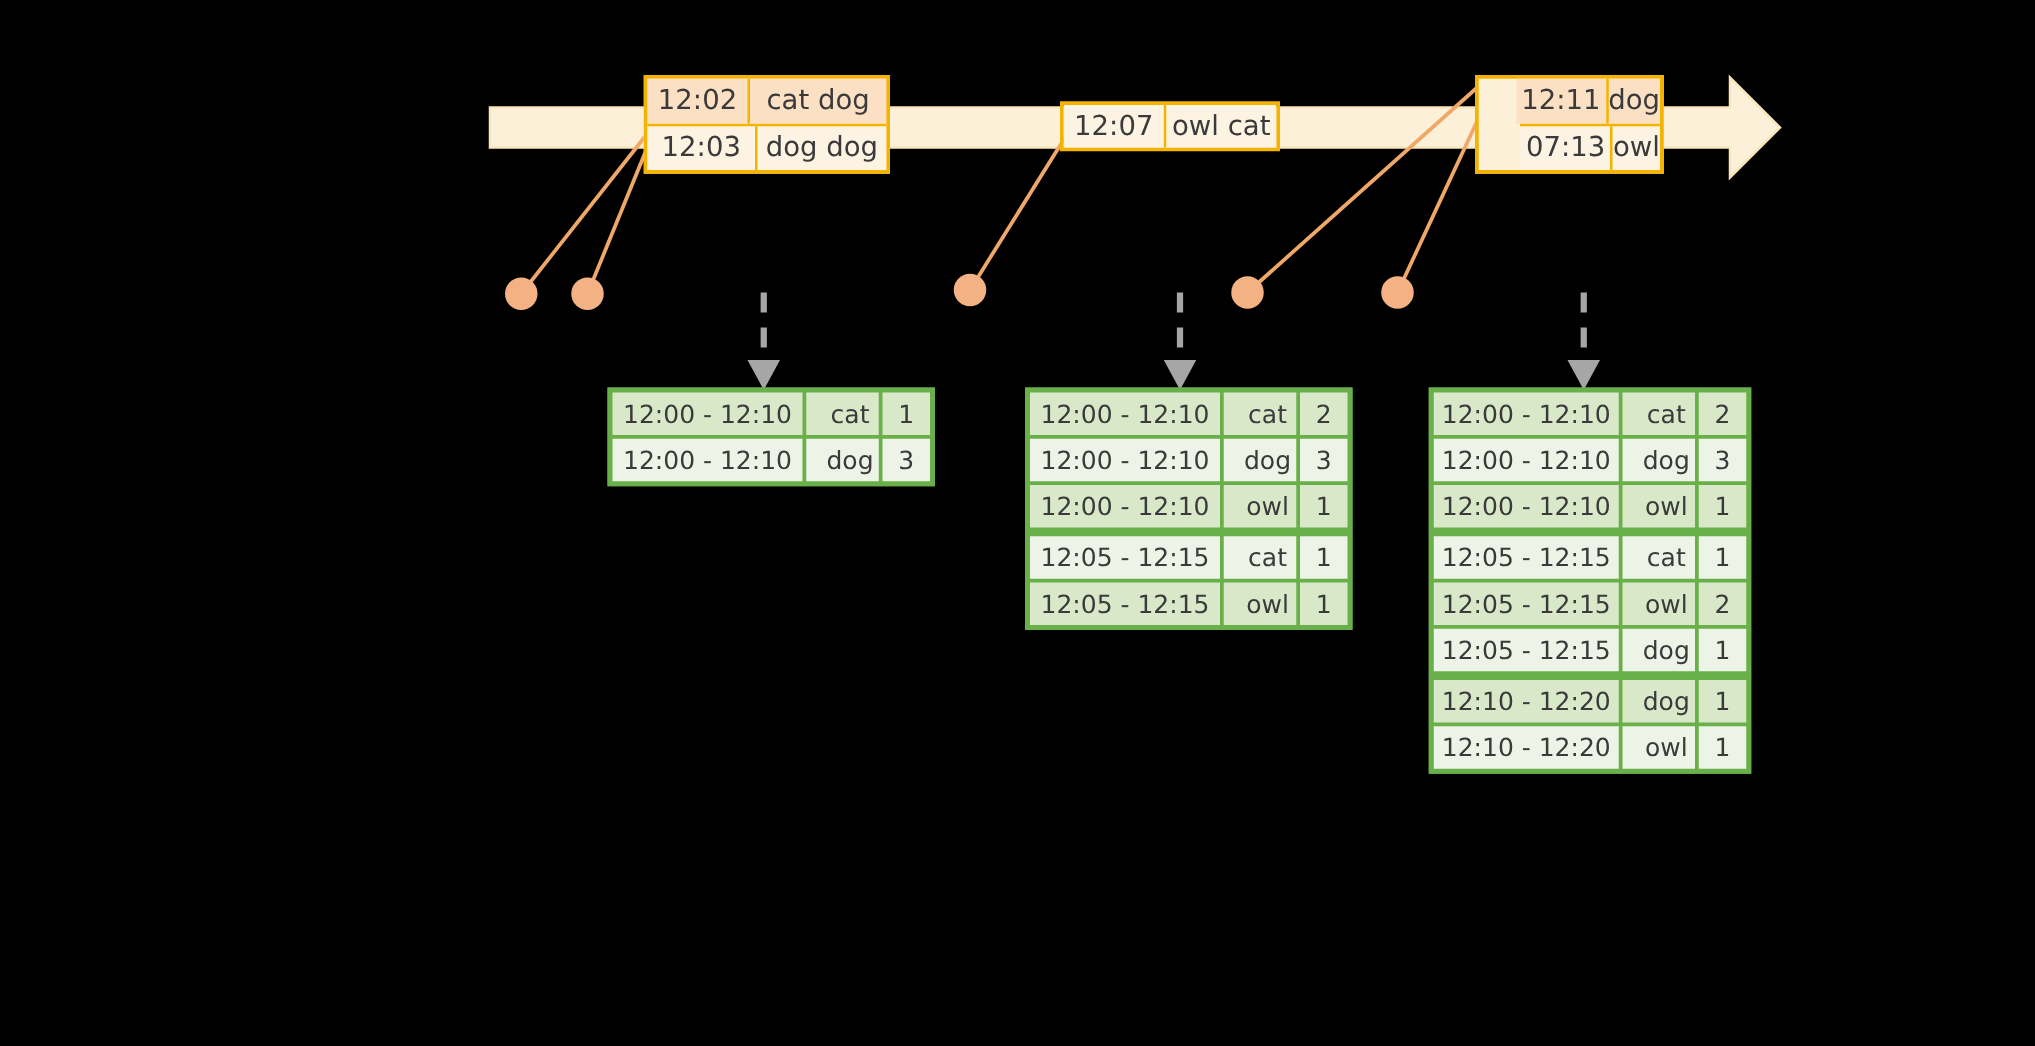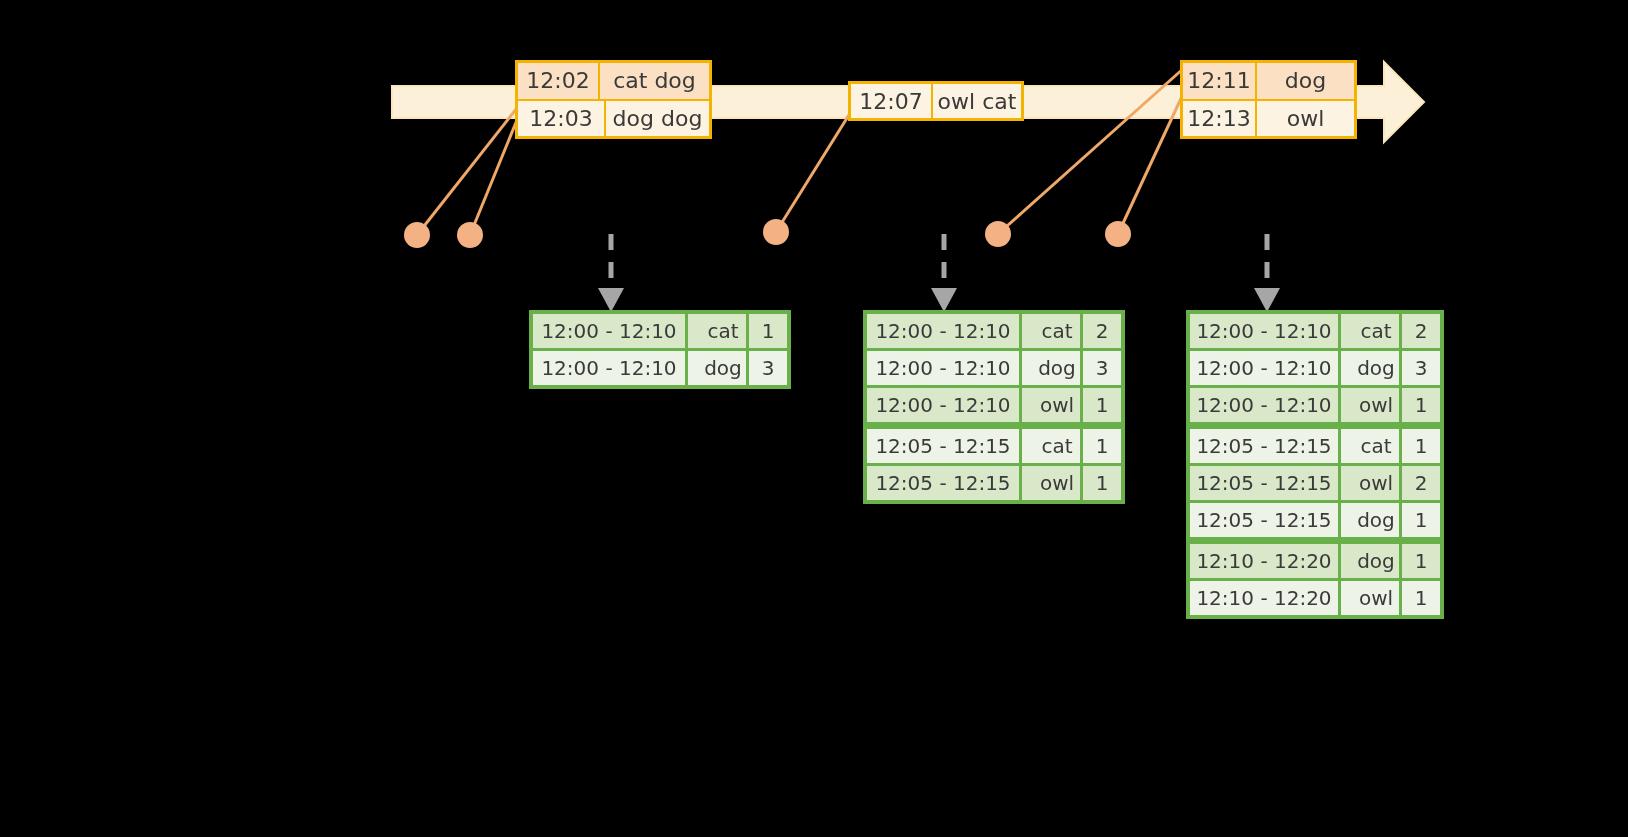--- a/index.html
+++ b/index.html
@@ -43,21 +43,20 @@
 
   
   .res-table{
     position:absolute;
     border:4px solid #6ab04a;
     box-sizing:border-box;
     background:#6ab04a;
     display:flex;flex-direction:column;
     gap:3px;
     padding:0px;
-    margin-left:43px;
   }
   .res-row{
     display:flex;flex-direction:row;
     height:34px;
     gap:3px;
   }
   .res-row.sep{margin-top:4px;}
   .res-cell{
     box-sizing:border-box;
     display:flex;align-items:center;justify-content:center;
@@ -127,27 +126,27 @@
     </div>
   </div>
 
   <div class="evt-box" style="left:836px;top:81px;width:176px;height:40px;text-align:right;">
     <div class="evt-row shade-b">
       <div class="evt-time" style="width:82px;">12:07</div>
       <div class="evt-words">owl cat</div>
     </div>
   </div>
 
-  <div class="evt-box" style="left:1168px;top:60px;width:177px;height:79px;">
+  <div class="evt-box" style="left:1168px;top:60px;width:151px;height:79px;align-items:flex-end;">
     <div class="evt-row shade-a">
       <div class="evt-time" style="width:74px;">12:11</div>
       <div class="evt-words">dog</div>
     </div>
     <div class="evt-row shade-b">
-      <div class="evt-time" style="width:74px;">12:13</div>
+      <div class="evt-time" style="width:74px;">07:13</div>
       <div class="evt-words">owl</div>
     </div>
   </div>
 
   <div class="res-table t1" style="left:474px;top:310px;">
     <div class="res-row">
       <div class="res-cell c-win shade-1">12:00 - 12:10</div>
       <div class="res-cell c-word shade-1">cat</div>
       <div class="res-cell c-cnt shade-1">1</div>
     </div>

